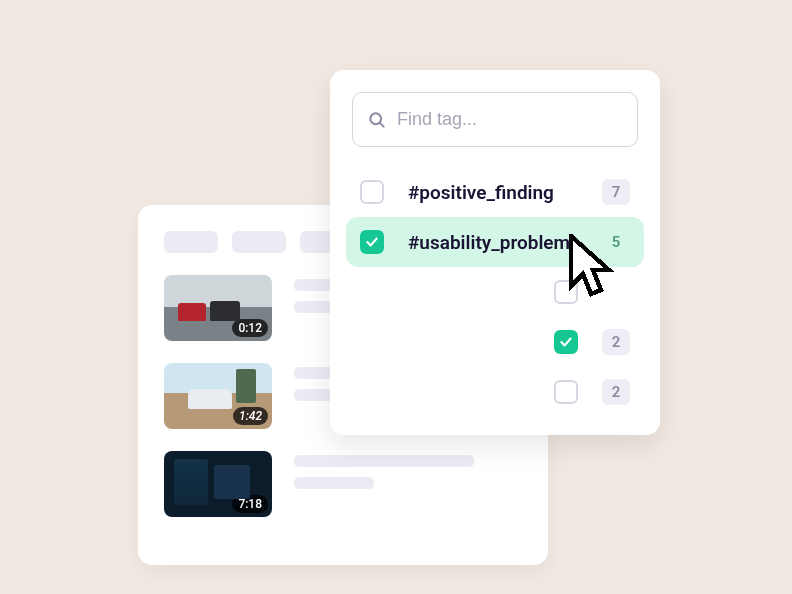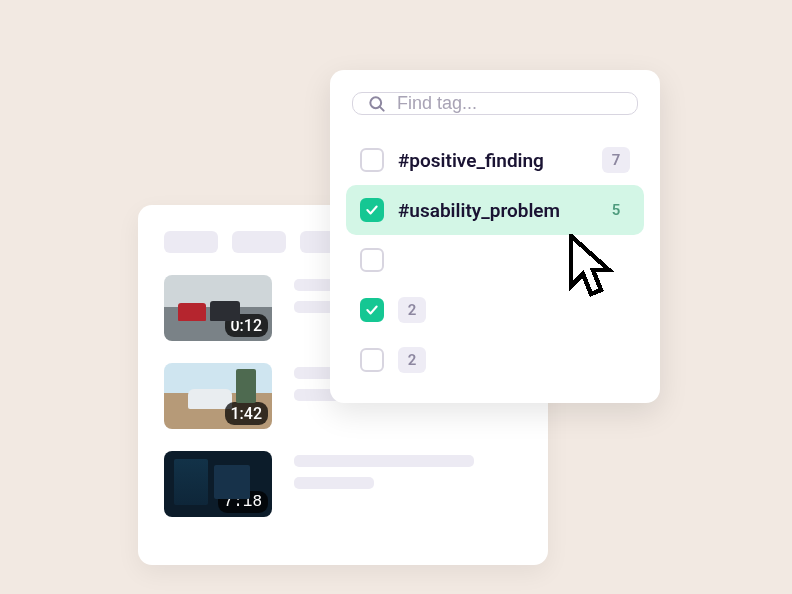--- a/index.html
+++ b/index.html
@@ -46,21 +46,21 @@
     overflow: hidden;
     background: #888;
     flex-shrink: 0;
   }
   .thumb .duration {
     position: absolute;
     right: 4px;
     bottom: 4px;
     background: rgba(0,0,0,0.72);
     color: #fff;
-    font-size: 16px;
+    font-size: 12px;
     padding: 2px 6px;
     border-radius: 9px;
     font-weight: 500;
   }
   .line-stack { flex: 1; padding-top: 4px; }
   .line {
     height: 12px;
     background: #eceaf3;
     border-radius: 5px;
     margin-bottom: 10px;
@@ -84,41 +84,41 @@
     content: "";
     position: absolute;
     left: 46px; top: 26px;
     width: 30px; height: 20px;
     background: #2b2d33;
     border-radius: 3px 3px 1px 1px;
   }
 
   .thumb2 {
     background: linear-gradient(#cfe5f0 0 45%, #b69a78 45% 100%);
+    font-style: italic;
   }
   .thumb2::before {
     content: "";
     position: absolute;
     left: 24px; top: 26px;
     width: 44px; height: 20px;
     background: #e9edf0;
     border-radius: 6px 6px 2px 2px;
   }
   .thumb2::after {
     content: "";
     position: absolute;
     left: 72px; top: 6px;
     width: 20px; height: 34px;
     background: #4e6a50;
     border-radius: 2px;
   }
 
   .thumb3 {
     background: #0c1c2a;
-    font-family: Liberation Mono, monospace;
   }
   .thumb3::before {
     content: "";
     position: absolute;
     left: 10px; top: 8px;
     width: 34px; height: 46px;
     background: linear-gradient(#123248, #0e2639);
     border-radius: 2px;
   }
   .thumb3::after {
@@ -141,44 +141,46 @@
     box-shadow: 0 10px 30px rgba(0,0,0,0.10);
     padding: 22px 16px 18px 16px;
   }
 
   .search-wrap {
     display: flex;
     align-items: center;
     gap: 10px;
     border: 1.5px solid #d8d5e0;
     border-radius: 10px;
-    padding: 0 14px;
+    padding: 16px 14px;
     margin: 0 6px 20px 6px;
   }
   .search-wrap svg { flex-shrink: 0; }
   .search-input {
     border: none;
     outline: none;
     font-size: 18px;
     color: #2b2440;
     width: 100%;
     background: transparent;
   }
   .search-input::placeholder { color: #a8a3b5; }
 
   .tag-item {
     display: flex;
     align-items: center;
-    gap: 14px;
+    gap: 24px;
     padding: 12px 14px;
     border-radius: 10px;
     cursor: pointer;
+    justify-content: flex-end;
   }
   .tag-item.selected-row {
     background: #d3f6e6;
+    border-radius: 12px;
   }
   .checkbox {
     width: 24px;
     height: 24px;
     border-radius: 6px;
     border: 2px solid #d8d5e0;
     background: #fff;
     display: flex;
     align-items: center;
     justify-content: center;

